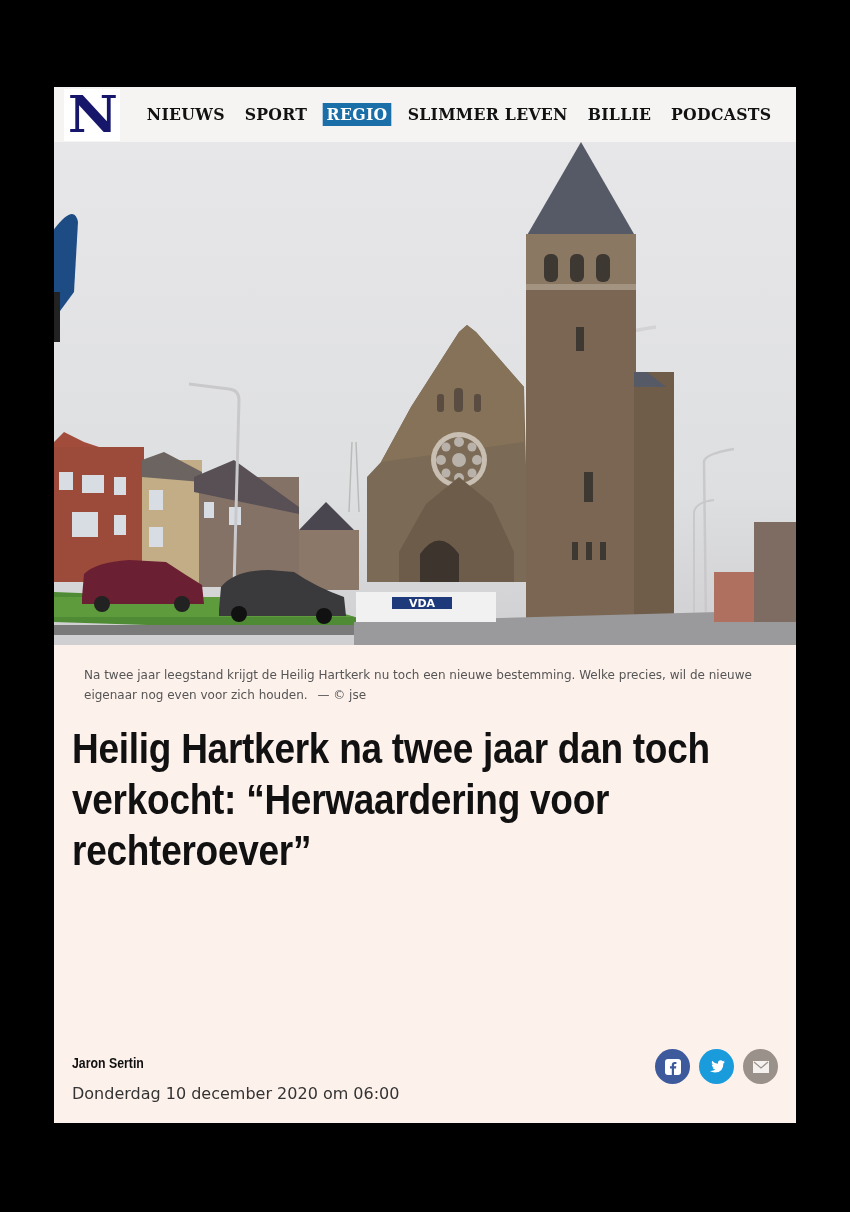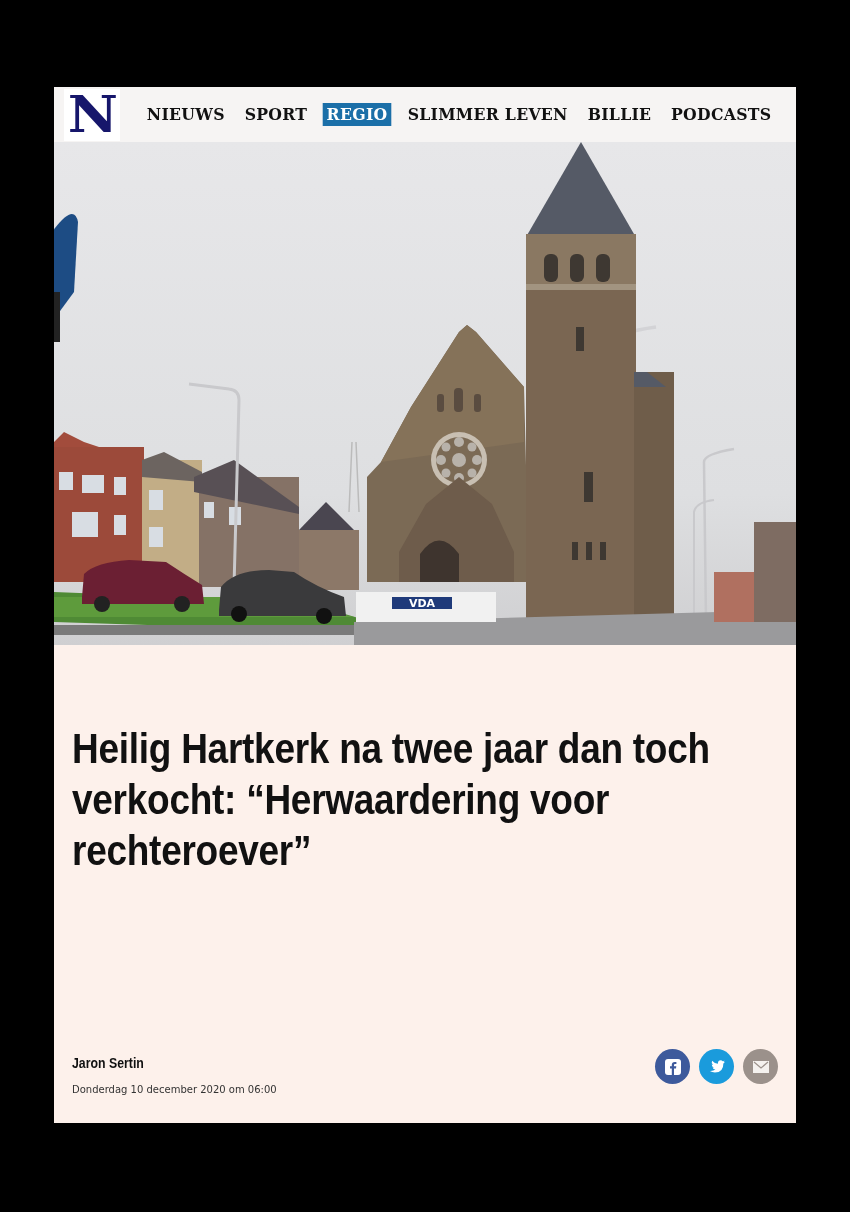--- a/index.html
+++ b/index.html
@@ -62,21 +62,21 @@
   .intro .lead { font-family: "DejaVu Sans", sans-serif; font-weight: bold; font-size: 15px; }
 
   
   .author {
     position: absolute; left: 18px; top: 968px;
     font-family: "Liberation Sans", sans-serif; font-weight: bold; font-size: 14px; color: #111;
     transform: scaleX(0.88); transform-origin: left top;
   }
   .date {
     position: absolute; left: 18px; top: 997px;
-    font-family: "DejaVu Sans", sans-serif; font-size: 10px; color: #333;
+    font-family: "DejaVu Sans", sans-serif; font-size: 16px; color: #333;
   }
   .share { position: absolute; right: 18px; top: 962px; display: flex; gap: 9px; }
   .share .btn {
     width: 35px; height: 35px; border-radius: 50%; display: flex; align-items: center; justify-content: center;
   }
   .fb { background: #3d5a9c; }
   .tw { background: #1a9bdc; }
   .em { background: #9b918b; }
 </style>
 </head>
@@ -189,20 +189,24 @@
       <text x="368" y="465" font-size="11" font-family="DejaVu Sans, sans-serif" font-weight="bold" fill="#fff" text-anchor="middle">VDA</text>
 
       <rect x="700" y="380" width="42" height="100" fill="#7e6c62"></rect>
       <rect x="660" y="430" width="40" height="50" fill="#b07060"></rect>
 
       <path d="M-2,90 Q20,60 24,80 L20,150 L-2,180 Z" fill="#1d4c84"></path>
       <rect x="0" y="150" width="6" height="50" fill="#222"></rect>
     </svg>
   </div>
 
+  <div class="caption">
+    <span>Na twee jaar leegstand krijgt de Heilig Hartkerk nu toch een nieuwe bestemming. Welke precies, wil de nieuwe eigenaar nog even voor zich houden.</span>
+    <span style="margin-left:6px;">— ©   jse</span>
+  </div>
 
   <h1 class="headline">Heilig Hartkerk na twee jaar dan toch verkocht: “Herwaardering voor rechteroever”</h1>
 
 
   <div class="author">Jaron Sertin</div>
   <div class="date">Donderdag 10 december 2020 om 06:00</div>
 
   <div class="share">
     <div class="btn fb">
       <svg width="16" height="16" viewBox="0 0 16 16">

